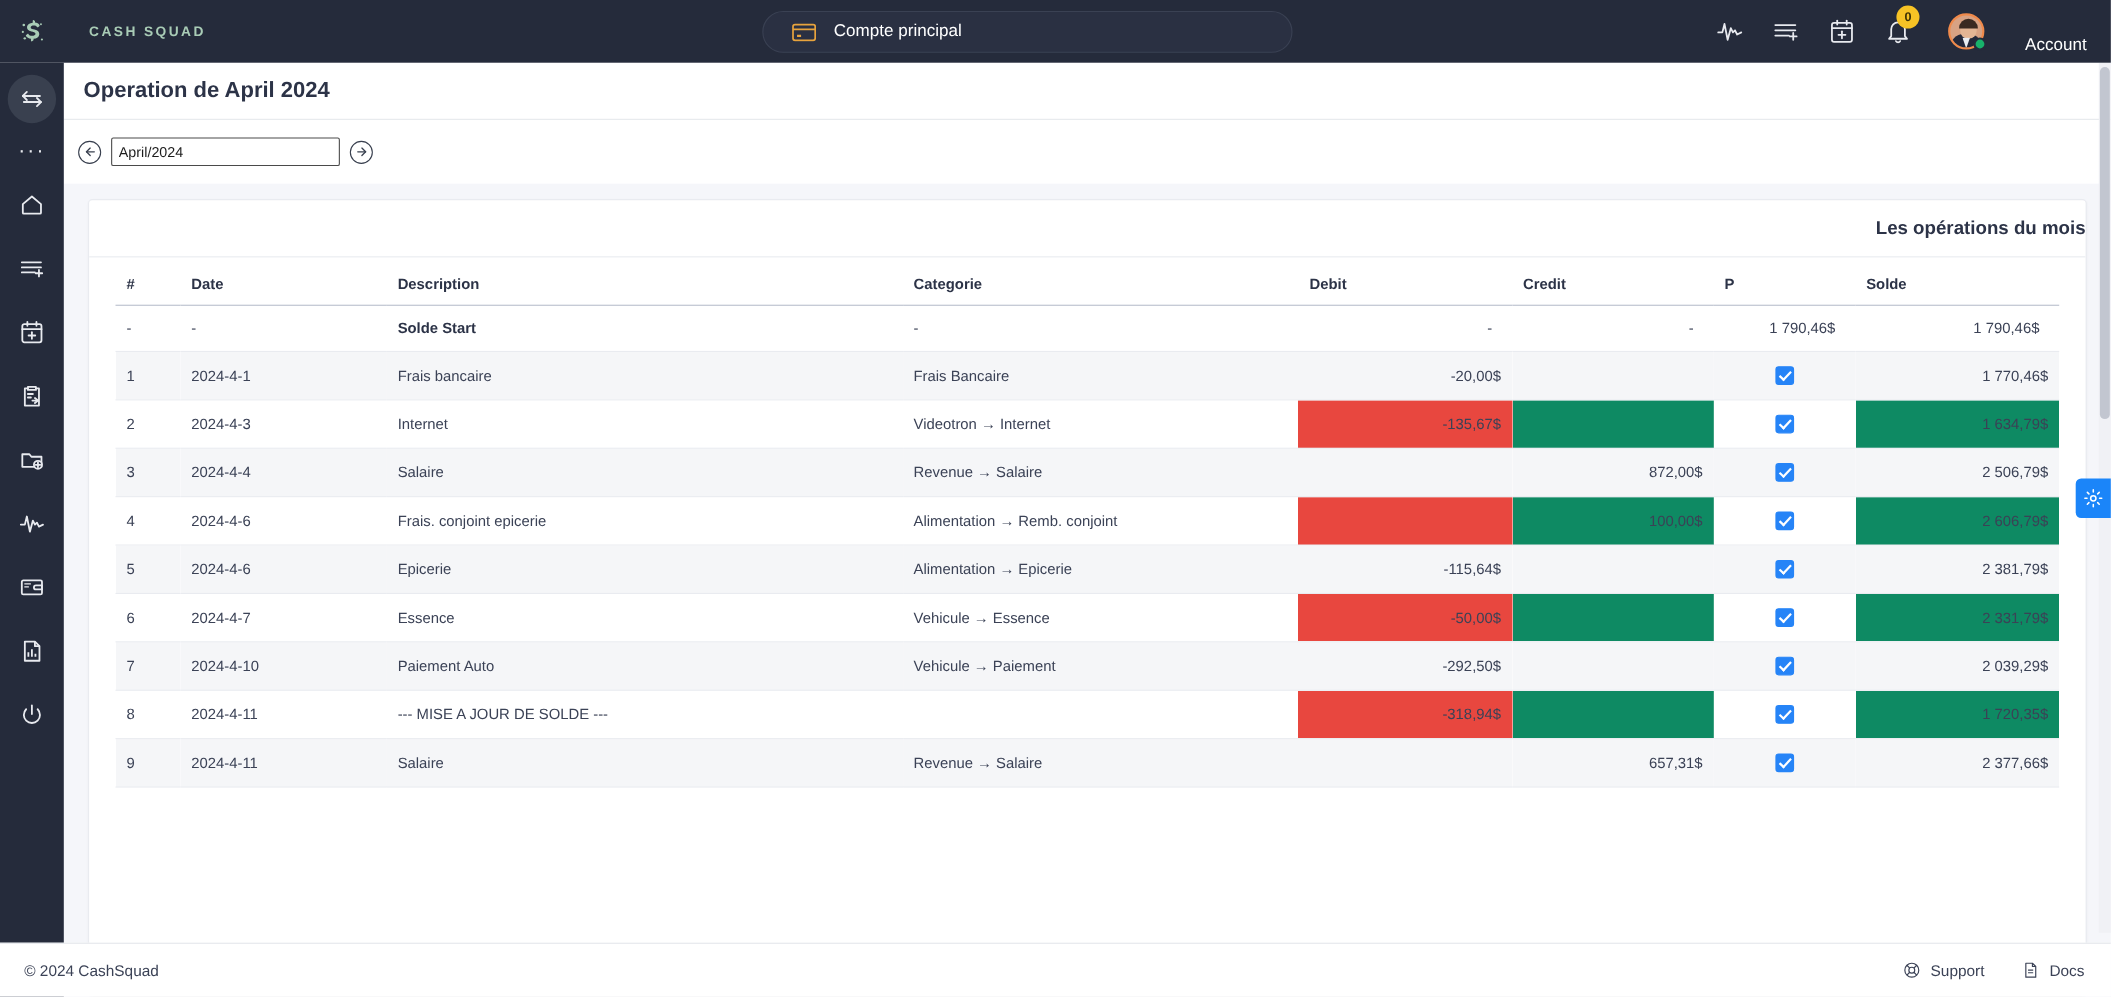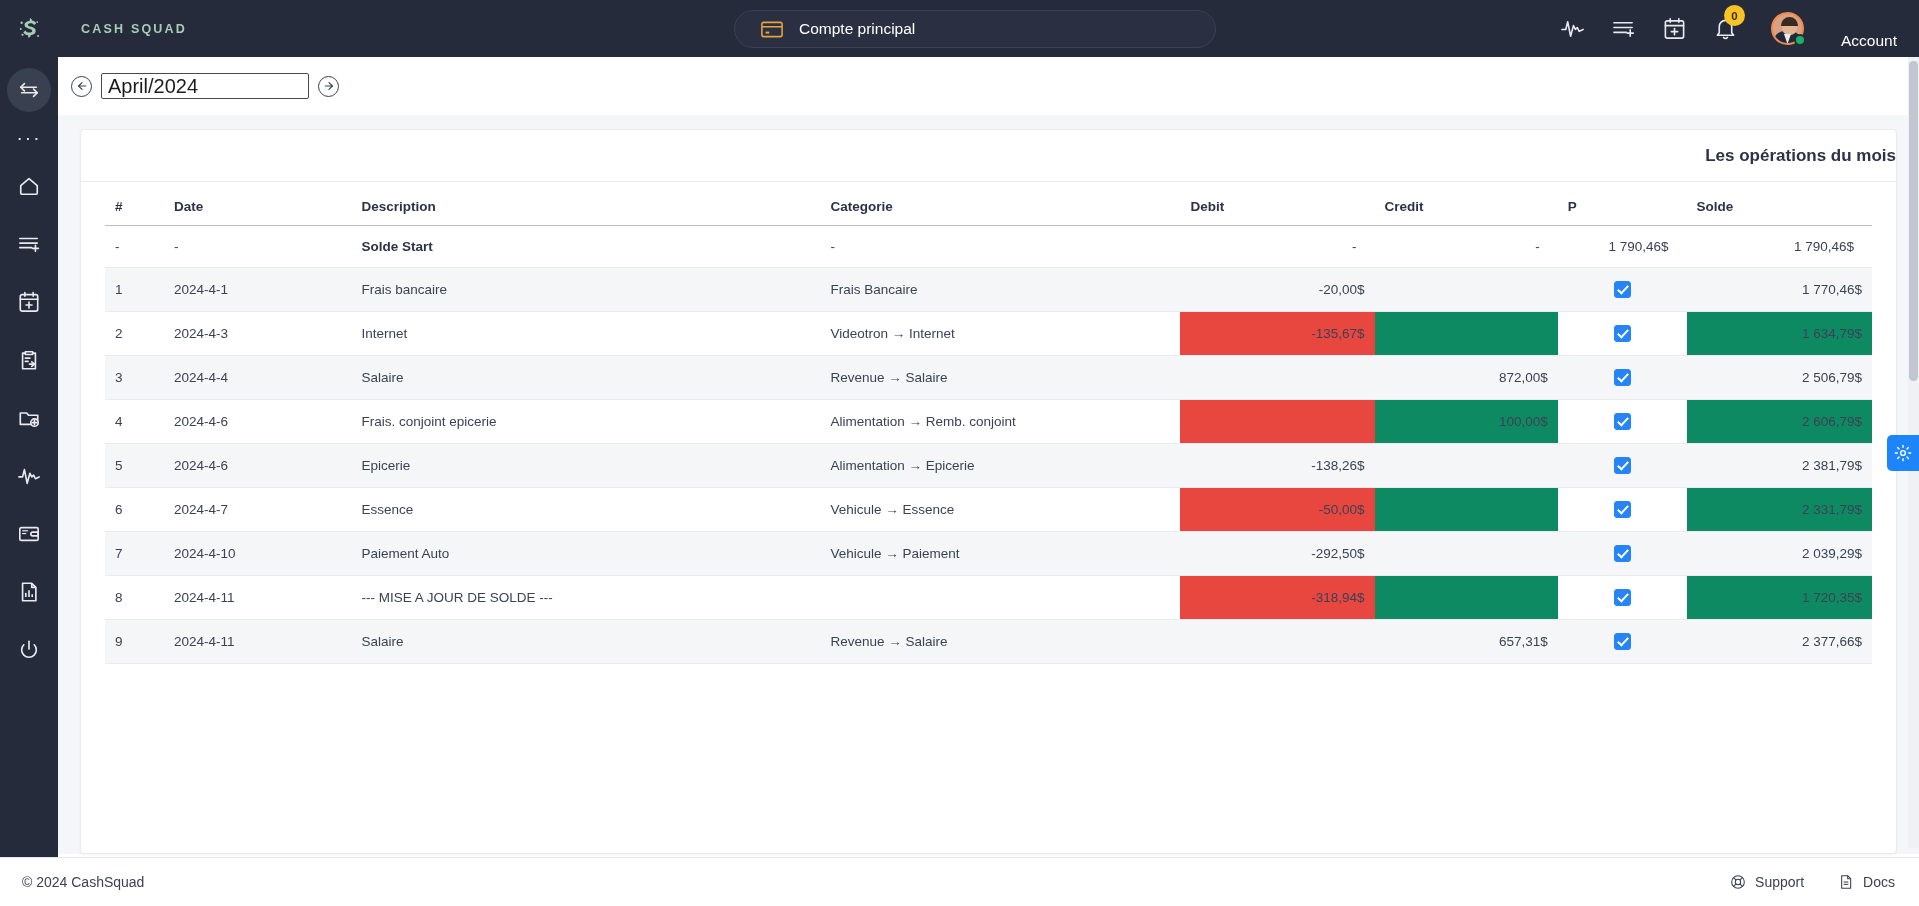--- a/index.html
+++ b/index.html
@@ -18,21 +18,21 @@
     display: flex; align-items: center;
     z-index: 30;
   }
   .brand-zone { width: 58px; display: flex; align-items: center; justify-content: center; }
   .brand-logo { width: 26px; height: 26px; color: #a9ccb6; }
   .brand-name {
     color: #a9ccb6; font-size: 12.5px; font-weight: bold;
     letter-spacing: 2.2px; margin-left: 23px;
   }
   .acct-pill {
-    position: absolute; left: 734px; top: 10px;
+    position: absolute; left: 693px; top: 10px;
     width: 482px; height: 38px;
     border: 1px solid #3a4153; border-radius: 19px;
     background: #2a3042;
     display: flex; align-items: center; padding-left: 26px; gap: 16px;
   }
   .acct-pill .card-icon { color: #e8a33d; width: 22px; height: 17px; display:block; }
   .acct-pill .acct-label { color: #ffffff; font-size: 15.5px; }
 
   .top-actions {
     position: absolute; right: 22px; top: 0; height: 57px;
@@ -103,21 +103,21 @@
   .circ-btn {
     width: 21px; height: 21px; border-radius: 50%;
     border: 1.4px solid #39404f; color: #39404f;
     display: flex; align-items: center; justify-content: center;
     cursor: pointer; background: transparent;
   }
   .circ-btn svg { width: 12px; height: 12px; display:block; }
   .date-input {
     width: 208px; height: 26px;
     border: 1px solid #4a4a4a; border-radius: 2px;
-    padding: 0 6px; font-size: 20px; color: #1d1d1d;
+    padding: 0 6px; font-size: 13px; color: #1d1d1d;
     font-family: "Liberation Sans", sans-serif;
     background: #ffffff; outline: none;
   }
 
   .content-area {
     background: #f5f6fa;
     padding: 14px 22px 0 22px;
     height: 739px;
   }
   .card {
@@ -369,20 +369,23 @@
   <div class="snav">
     <svg viewBox="0 0 24 24" fill="none" stroke="currentColor" stroke-width="1.8" stroke-linecap="round">
       <path d="M6.3 6.3a8 8 0 1 0 11.4 0"></path>
         <line x1="12" y1="2.5" x2="12" y2="11"></line>
     </svg>
   </div>
 </div>
 
 <div class="main">
 
+  <div class="page-head">
+    <div class="page-title">Operation de April 2024</div>
+  </div>
 
   <div class="date-bar">
     <div class="circ-btn">
       <svg viewBox="0 0 16 16" fill="none" stroke="currentColor" stroke-width="1.6" stroke-linecap="round" stroke-linejoin="round">
         <polyline points="8,3.5 3.5,8 8,12.5"></polyline>
           <line x1="3.5" y1="8" x2="13" y2="8"></line>
       </svg>
     </div>
     <input class="date-input" type="text" value="April/2024" style="">
     <div class="circ-btn">
@@ -461,21 +464,21 @@
                 <td class="c-deb money-deb"></td>
                 <td class="c-cre money-cre">100,00$</td>
                 <td class="c-p cell-p"><span class="cbx on"></span></td>
                 <td class="c-sol money-sol">2 606,79$</td>
               </tr>
               <tr class="row-alt">
                 <td class="c-idx">5</td>
                 <td class="c-date">2024-4-6</td>
                 <td class="c-desc">Epicerie</td>
                 <td class="c-cat">Alimentation → Epicerie</td>
-                <td class="c-deb money-deb">-138,26$</td>
+                <td class="c-deb money-deb">-115,64$</td>
                 <td class="c-cre money-cre"></td>
                 <td class="c-p cell-p"><span class="cbx on"></span></td>
                 <td class="c-sol money-sol">2 381,79$</td>
               </tr>
               <tr class="">
                 <td class="c-idx">6</td>
                 <td class="c-date">2024-4-7</td>
                 <td class="c-desc">Essence</td>
                 <td class="c-cat">Vehicule → Essence</td>
                 <td class="c-deb money-deb">-50,00$</td>

